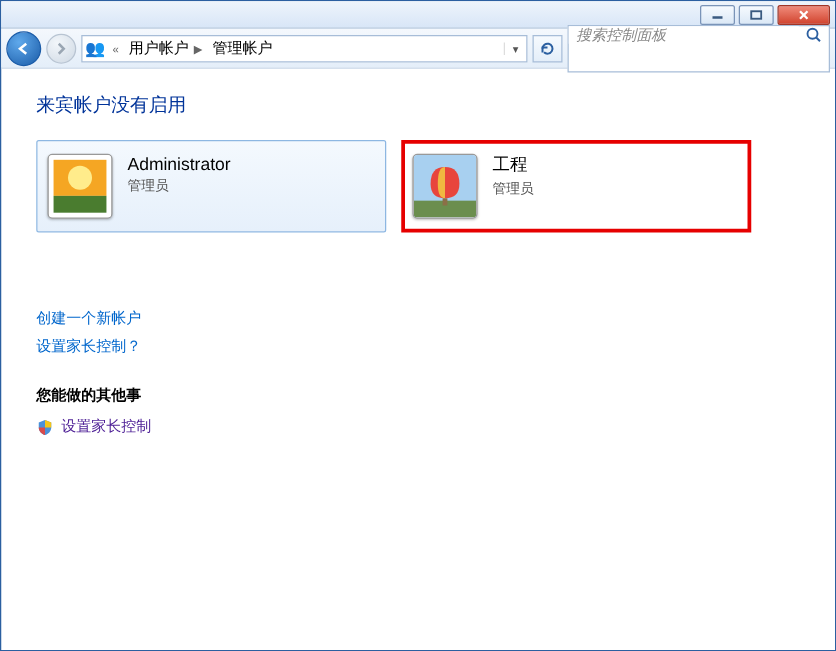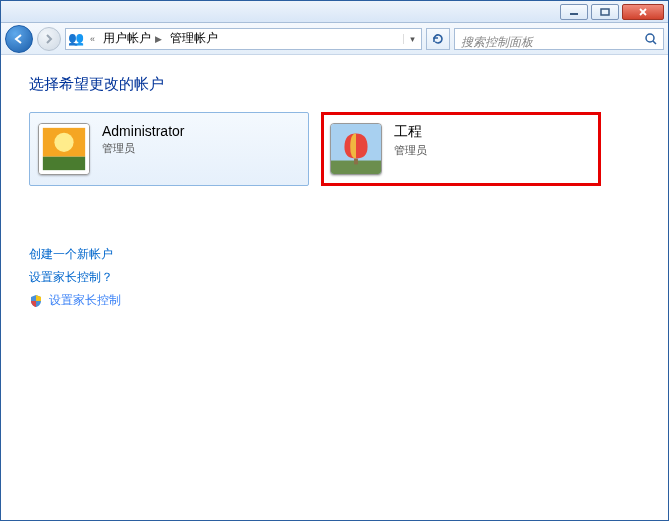--- a/index.html
+++ b/index.html
@@ -11,37 +11,37 @@
 .tb-btn svg { display: block; }
 .navbar { height: 32px; background: linear-gradient(#f4f8fd, #e4eef9); border-bottom: 1px solid #c7d6e8; display: flex; align-items: center; padding: 0 4px; gap: 4px; }
 .nav-back { width: 28px; height: 28px; border-radius: 50%; background: radial-gradient(circle at 35% 30%, #5fa9ec, #1b5ca8); border: 1px solid #1b5ca8; display: flex; align-items: center; justify-content: center; cursor: pointer; }
 .nav-fwd { width: 24px; height: 24px; border-radius: 50%; background: radial-gradient(circle at 35% 30%, #f2f6fa, #cfd9e4); border: 1px solid #b8c4d2; display: flex; align-items: center; justify-content: center; cursor: pointer; }
 .addrbar { flex: 1; height: 22px; border: 1px solid #a7bdd8; background: #fff; display: flex; align-items: center; }
 .addr-icon { width: 20px; text-align: center; font-size: 13px; }
 .addr-seg { padding: 0 4px; display: flex; align-items: center; gap: 4px; cursor: pointer; }
 .addr-chev { color: #666; font-size: 9px; }
 .addr-drop { width: 18px; border-left: 1px solid #ddd; text-align: center; color: #555; font-size: 9px; cursor: pointer; }
 .refresh-btn { width: 24px; height: 22px; border: 1px solid #a7bdd8; background: linear-gradient(#f6fafe,#e4eef9); display: flex; align-items: center; justify-content: center; color: #2b5fa0; cursor: pointer; }
-.searchbox { width: 210px; height: 22px; border: 1px solid #a7bdd8; background: #fff; display: flex; align-items: flex-end; }
+.searchbox { width: 210px; height: 38px; border: 1px solid #a7bdd8; background: #fff; display: flex; align-items: flex-start; }
 .searchbox input { flex: 1; border: none; outline: none; font-size: 12px; padding: 0 6px; color: #333; font-style: italic; }
 .searchbox input::placeholder { color: #888; font-style: italic; }
 .search-icon { width: 24px; text-align: center; color: #2b5fa0; cursor: pointer; }
 .content { flex: 1; overflow: auto; padding: 20px 28px; position: relative; }
 .page-title { color: #003399; font-size: 15px; margin-bottom: 18px; }
 .accounts { display: flex; flex-wrap: wrap; gap: 0; }
 .acct { width: 280px; display: flex; align-items: flex-start; padding: 10px 8px; cursor: pointer; border: 1px solid transparent; }
 .acct.selected { border: 1px solid #8db7e2; background: linear-gradient(#f4f9fe,#e6f0fb); border-radius: 2px; }
 .acct.highlight { border: 3px solid #e60000; padding: 8px 6px; margin-left: 12px; }
 .avatar { width: 52px; height: 52px; border: 1px solid #999; border-radius: 4px; background: #eee; margin-right: 12px; box-shadow: 0 1px 2px rgba(0,0,0,.25); overflow: hidden; }
 .acct-name { font-size: 14px; color: #000; }
 .acct-role { font-size: 11px; color: #555; margin-top: 2px; }
 .links { margin-top: 60px; }
 .link { color: #0066cc; font-size: 12px; margin-bottom: 6px; cursor: pointer; display: block; }
 .section-title { font-weight: bold; font-size: 12px; margin-top: 22px; margin-bottom: 8px; }
-.shield-link { display: flex; align-items: center; gap: 6px; color: #3b82f6; cursor: pointer; }
+.shield-link { display: flex; align-items: center; gap: 6px; color: #4c1d95; cursor: pointer; }
 .shield { width: 14px; height: 14px; }
 .avatar-svg { width: 100%; height: 100%; display: block; }
 </style>
 </head>
 <body>
 
 <div class="window">
   <div class="titlebar">
     <div class="tb-btn">
         <svg width="10" height="8">
@@ -96,21 +96,21 @@
     <div class="searchbox">
       <input type="text" placeholder="搜索控制面板" style="">
       <span class="search-icon"><svg width="14" height="14">
             <circle cx="6" cy="6" r="4" fill="none" stroke="#2b5fa0" stroke-width="1.5"></circle>
             <line x1="9" y1="9" x2="12" y2="12" stroke="#2b5fa0" stroke-width="1.5"></line>
           </svg></span>
     </div>
   </div>
 
   <div class="content">
-    <div class="page-title">选择希望更改的帐户</div>
+    <div class="page-title">来宾帐户没有启用</div>
 
     <div class="accounts">
 
       <div class="acct selected">
         <div class="avatar">
           <svg class="avatar-svg" viewBox="0 0 52 52">
               <rect width="52" height="52" fill="#fff"></rect>
               <rect x="4" y="4" width="44" height="30" fill="#f5a623"></rect>
               <circle cx="26" cy="19" r="10" fill="#ffec8b"></circle>
               <rect x="4" y="34" width="44" height="14" fill="#4a7c2f"></rect>
@@ -139,20 +139,21 @@
       </div>
 
 
     </div>
 
     <div class="links">
       <a class="link">创建一个新帐户</a>
       <a class="link">设置家长控制？</a>
     </div>
 
+    <div class="section-title">您能做的其他事</div>
     <div class="shield-link">
       <svg class="shield" viewBox="0 0 14 14">
           <path d="M7 1 L12 3 V7 C12 10 9.5 12.5 7 13 C4.5 12.5 2 10 2 7 V3 Z" fill="#4a90d9"></path>
           <path d="M7 1 L12 3 V7 L7 7 Z" fill="#f5c518"></path>
           <path d="M7 7 L7 13 C4.5 12.5 2 10 2 7 Z" fill="#d94a4a"></path>
         </svg>
       <span>设置家长控制</span>
     </div>
   </div>
 </div>

